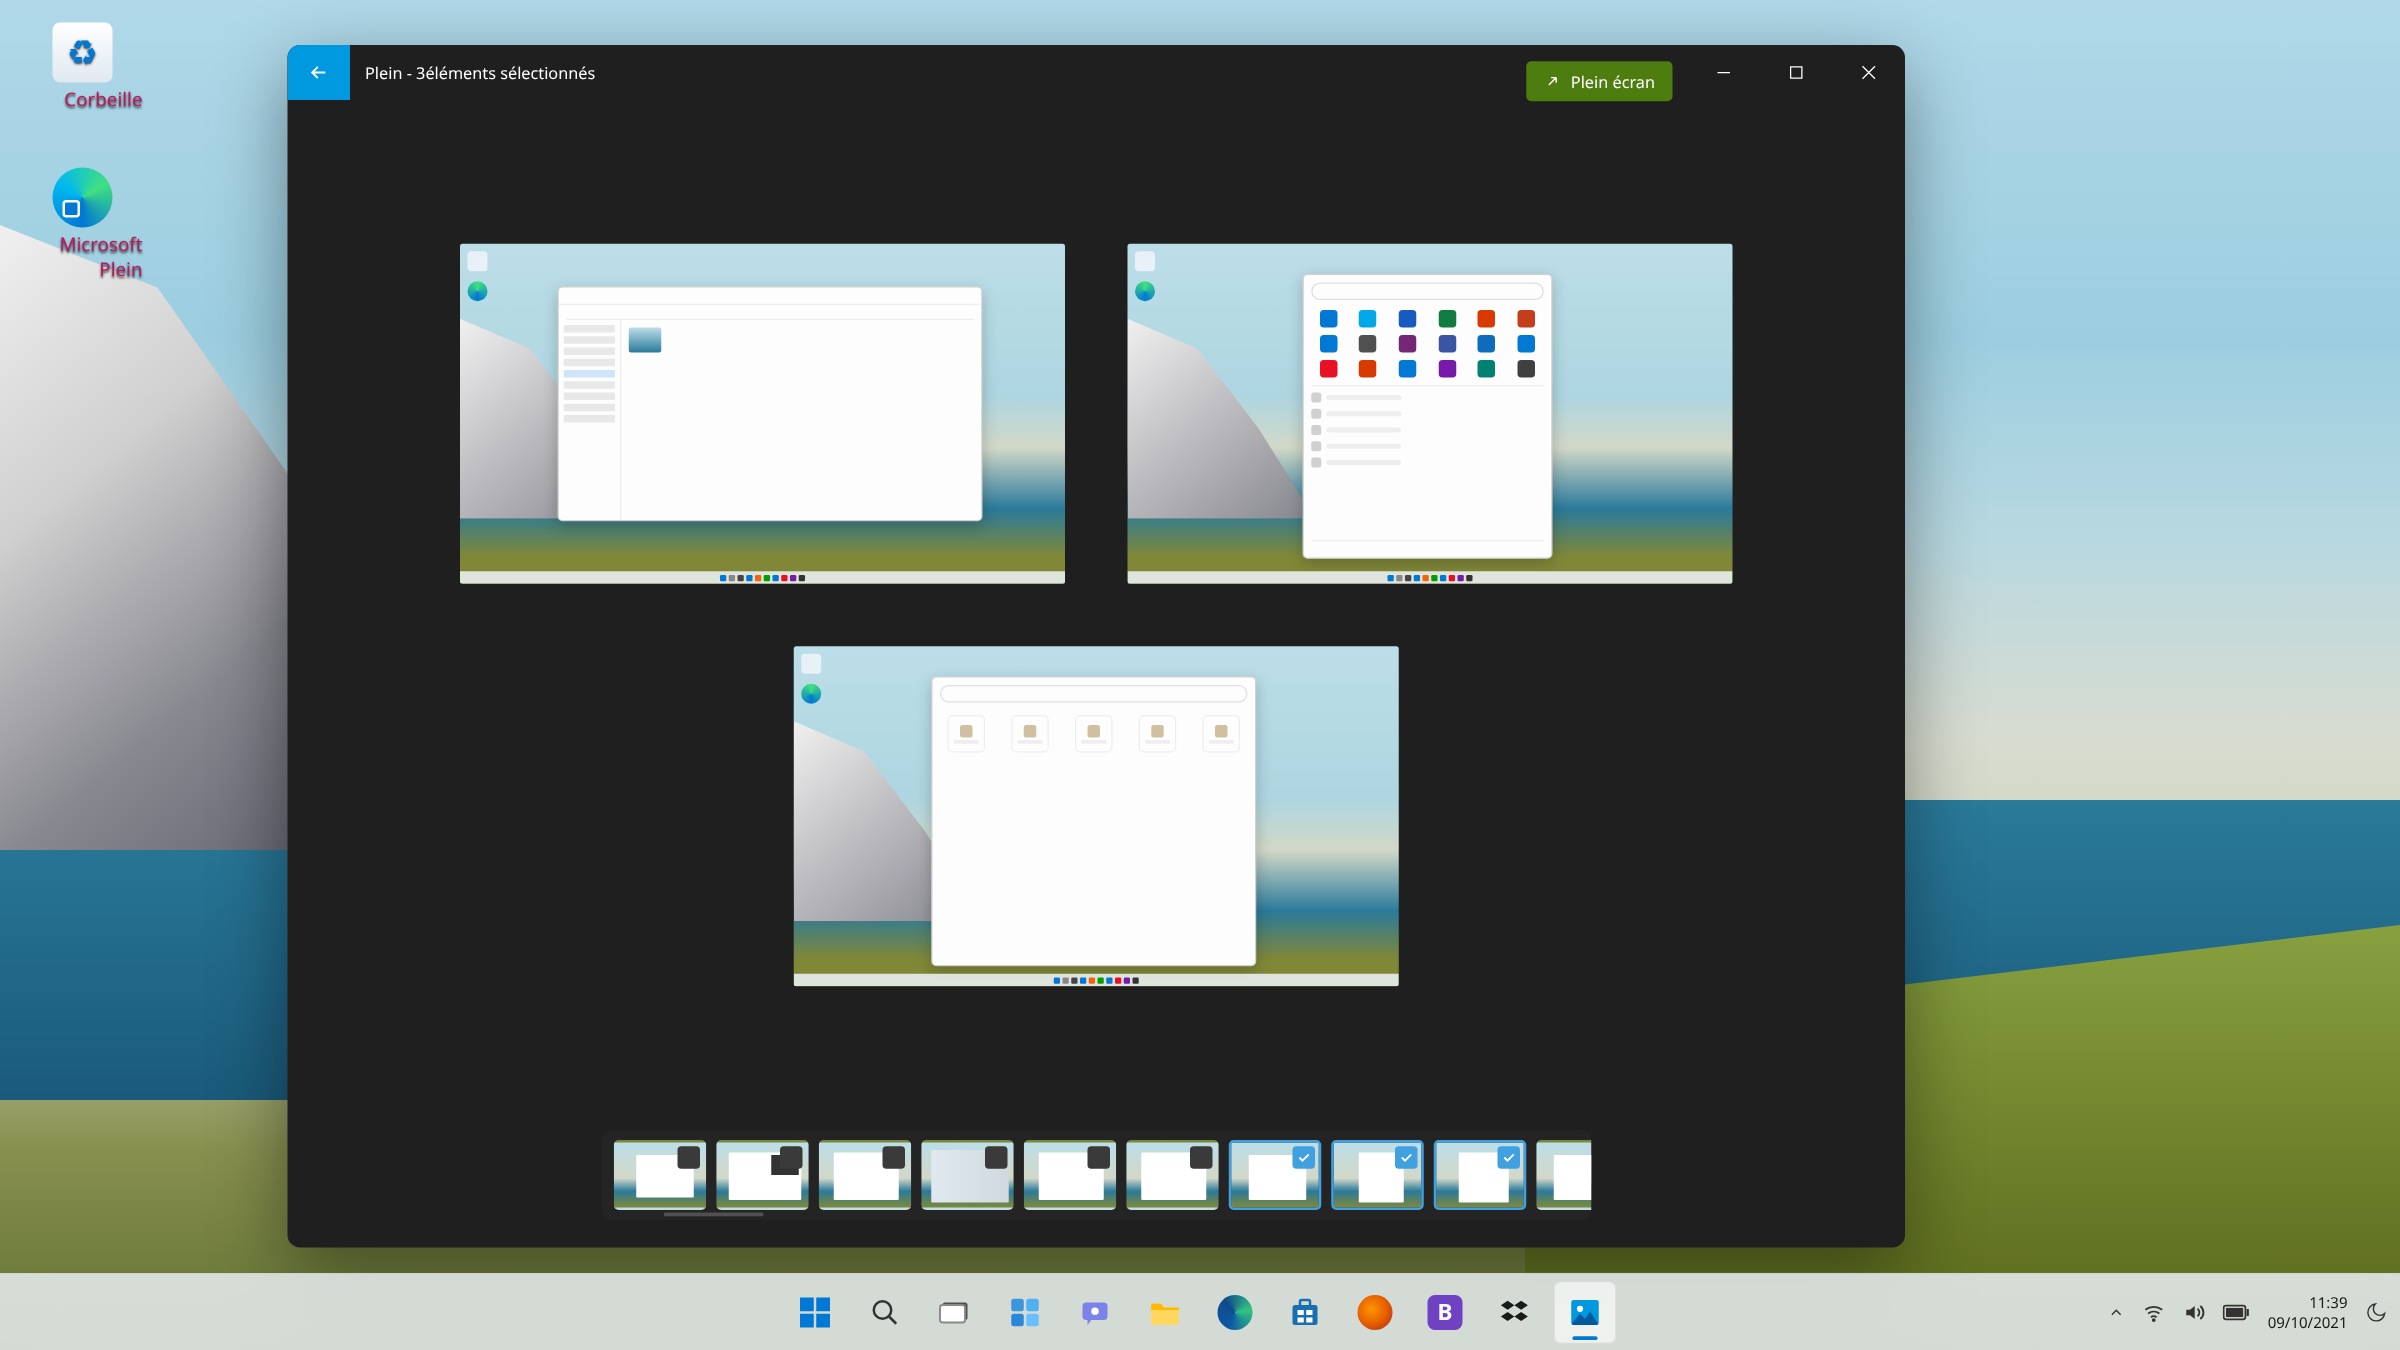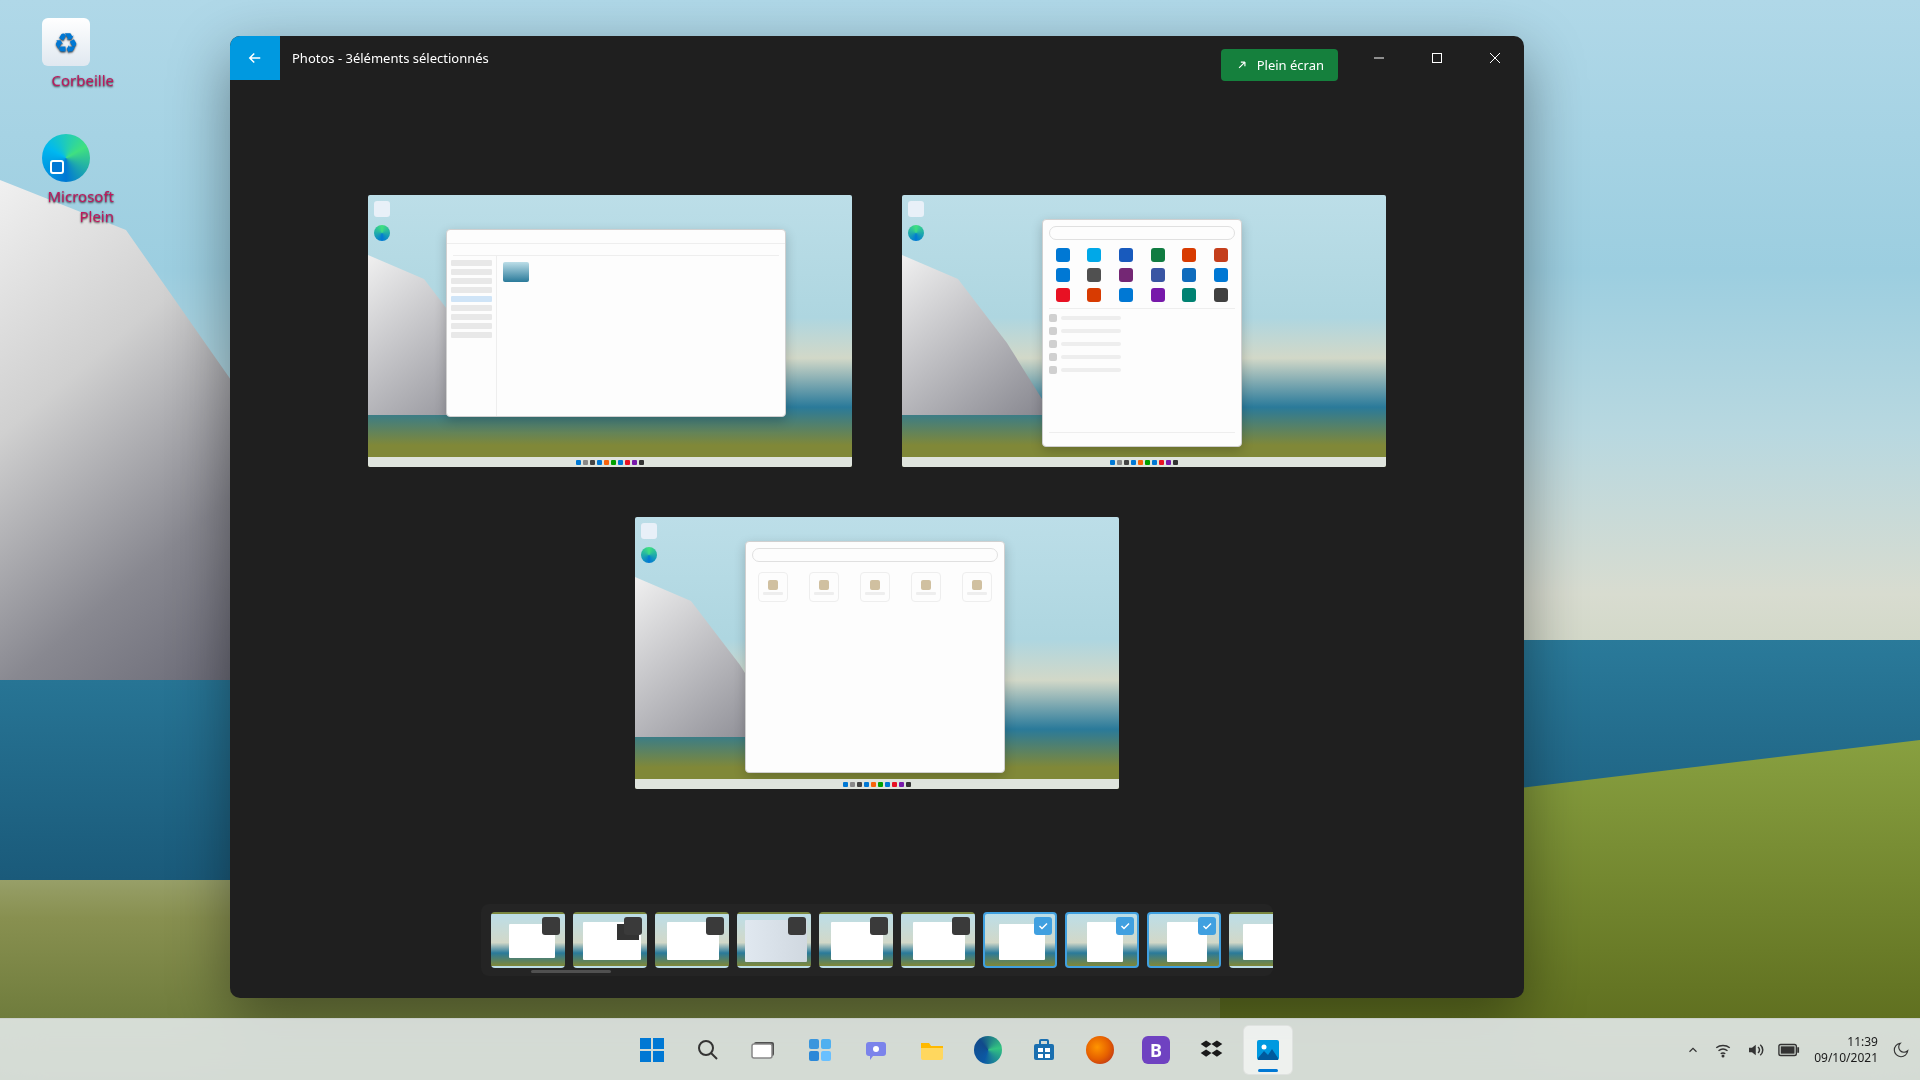--- a/index.html
+++ b/index.html
@@ -39,21 +39,21 @@
   background: #1f1f1f; border-radius: 10px; box-shadow: 0 20px 60px rgba(0,0,0,.4);
   display: flex; flex-direction: column; overflow: hidden;
 }
 .titlebar {
   height: 44px; display: flex; align-items: center; color: #fff; font-size: 13px;
 }
 .back { width: 50px; height: 44px; background: #0099e0; display: flex; align-items: center; justify-content: center; }
 .title { margin-left: 12px; }
 .spacer { flex: 1; }
 .fullscreen-btn {
-  background: #15803d; border-radius: 4px; padding: 7px 14px; display: flex; align-items: center; gap: 8px;
+  background: #4d7c0f; border-radius: 4px; padding: 7px 14px; display: flex; align-items: center; gap: 8px;
   margin-right: 12px; font-size: 13px; margin-top: 13px;
 }
 .win-ctrls { display: flex; }
 .win-ctrls .c { width: 58px; height: 44px; display: flex; align-items: center; justify-content: center; color: #fff; }
 
 
 .previews { flex: 1; display: flex; flex-wrap: wrap; justify-content: center; align-content: center; gap: 50px 50px; padding: 40px 70px; }
 .preview {
   width: 484px; height: 272px; border-radius: 2px; overflow: hidden; position: relative;
   background: linear-gradient(180deg,#bcdee8 0%, #aed6e0 45%, #d2d8c8 60%, #2a7a9a 78%, #808838 92%, #808838 100%);
@@ -173,21 +173,21 @@
   <div>Microsoft Plein</div>
 </div>
 
 <div class="app">
   <div class="titlebar">
     <div class="back">
       <svg width="18" height="18" viewBox="0 0 24 24" fill="none" stroke="#fff" stroke-width="2">
           <path d="M19 12H5M11 18l-6-6 6-6"></path>
         </svg>
     </div>
-    <div class="title">Photos - 3éléments sélectionnés</div>
+    <div class="title">Plein - 3éléments sélectionnés</div>
     <div class="spacer"></div>
     <div class="fullscreen-btn">
       <svg width="14" height="14" viewBox="0 0 24 24" fill="none" stroke="#fff" stroke-width="2">
           <path d="M7 17L17 7M17 7h-7M17 7v7" transform="rotate(0)"></path>
           <path d="M17 7L7 17M7 17h7M7 17v-7" opacity="0"></path>
         </svg>
       <span>Plein écran</span>
     </div>
     <div class="win-ctrls">
       <div class="c">

